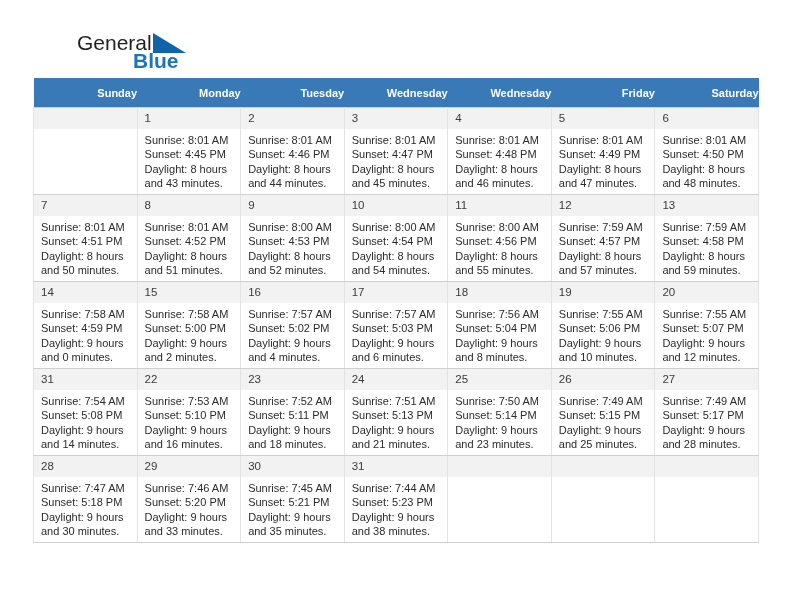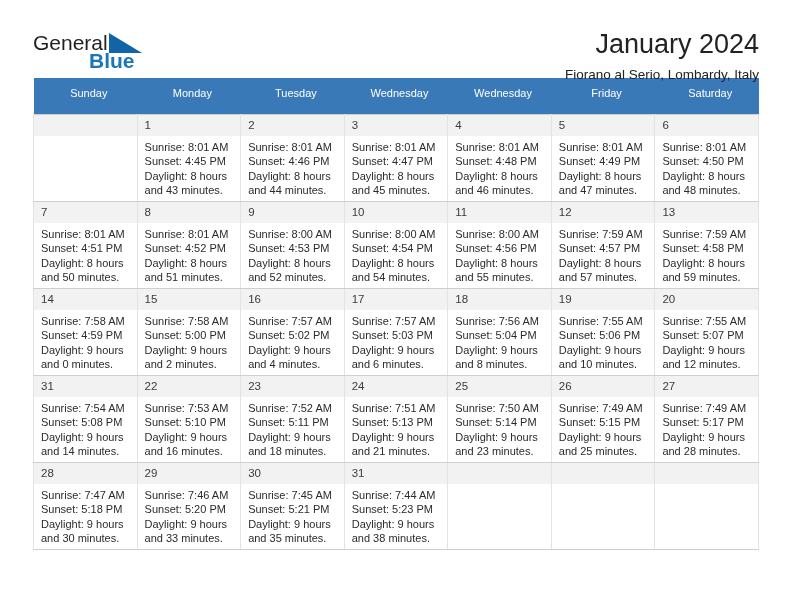--- a/index.html
+++ b/index.html
@@ -28,20 +28,21 @@
     align-items: flex-start;
     justify-content: space-between;
     padding-top: 28px;
     height: 72px;
     box-sizing: border-box;
   }
   .brand {
     position: relative;
     width: 130px;
     height: 50px;
+    margin-left: 44px;
   }
   .brand-general {
     position: absolute;
     left: 0;
     top: 4px;
     font-size: 21px;
     color: #231f20;
     letter-spacing: 0px;
     line-height: 22px;
   }
@@ -85,23 +86,23 @@
   .calendar {
     width: 726px;
     border-collapse: collapse;
     table-layout: fixed;
     margin-top: 6px;
   }
   .calendar th {
     background: #3a79b8;
     color: #ffffff;
     font-size: 11px;
-    font-weight: normal;
-    text-align: center;
-    padding: 5px 0 12px 7px;
+    font-weight: bold;
+    text-align: right;
+    padding: 5px 0 5px 7px;
     height: 19px;
     border: none;
   }
   .calendar td {
     vertical-align: top;
     border-left: 1px solid #e3e3e3;
     border-right: 1px solid #e3e3e3;
     border-bottom: 1px solid #cfcfcf;
     padding: 0;
     height: 86px;
@@ -138,24 +139,20 @@
 </head>
 <body>
 
 <div class="page">
 
   <div class="header">
     <div class="brand">
       <span class="brand-general">General</span>
       <span class="brand-triangle"></span>
       <span class="brand-blue">Blue</span>
-    </div>
-    <div class="title-block">
-      <div class="month-title">January 2024</div>
-      <div class="location">Fiorano al Serio, Lombardy, Italy</div>
     </div>
   </div>
 
   <table class="calendar">
     <thead>
       <tr>
         <th>Sunday</th>
         <th>Monday</th>
         <th>Tuesday</th>
         <th>Wednesday</th>

